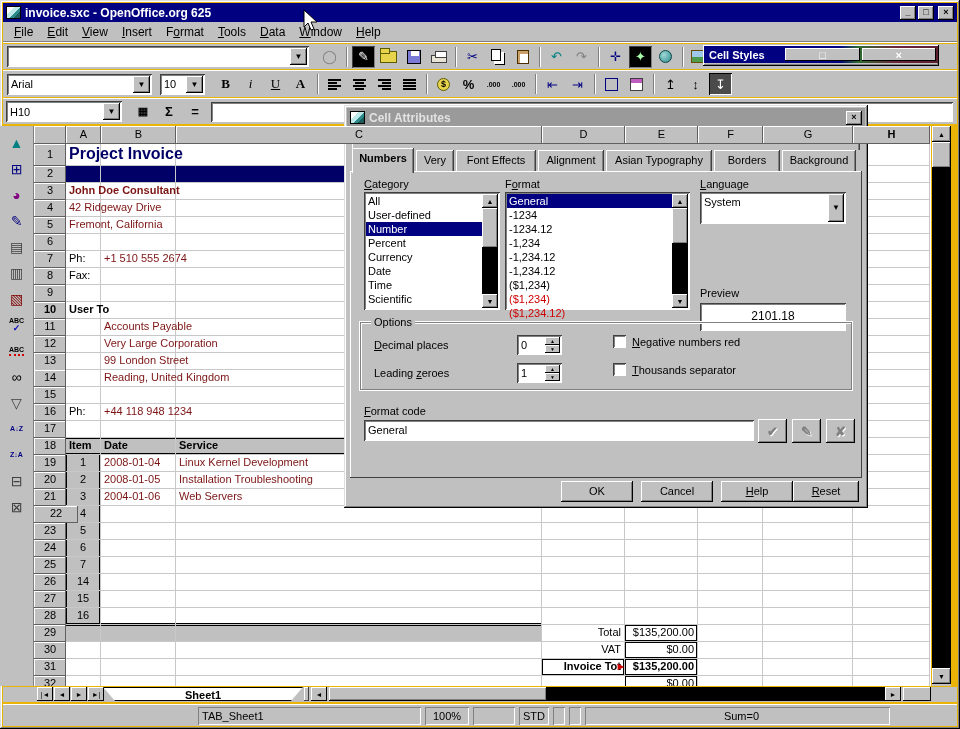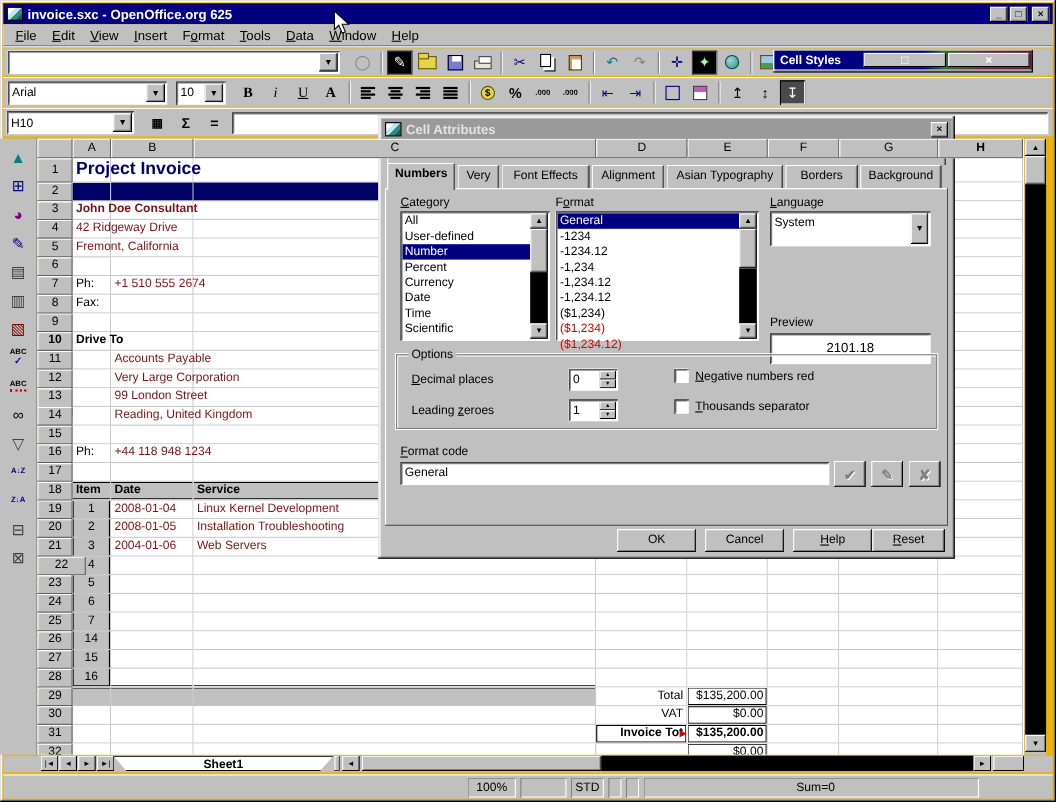--- a/index.html
+++ b/index.html
@@ -401,21 +401,21 @@
       <div class="ghdr" style="left: 0px; top: 159px; width: 32px; height: 17px; line-height: 15px;">9</div>
       <div class="gcell" style="left: 32px; top: 159px; width: 35px; height: 17px; line-height: 15px;"></div>
       <div class="gcell" style="left: 67px; top: 159px; width: 75px; height: 17px; line-height: 15px;"></div>
       <div class="gcell" style="left: 142px; top: 159px; width: 366px; height: 17px; line-height: 15px;"></div>
       <div class="gcell" style="left: 508px; top: 159px; width: 83px; height: 17px; line-height: 15px;"></div>
       <div class="gcell" style="left: 591px; top: 159px; width: 73px; height: 17px; line-height: 15px;"></div>
       <div class="gcell" style="left: 664px; top: 159px; width: 65px; height: 17px; line-height: 15px;"></div>
       <div class="gcell" style="left: 729px; top: 159px; width: 90px; height: 17px; line-height: 15px;"></div>
       <div class="gcell" style="left: 819px; top: 159px; width: 77px; height: 17px; line-height: 15px;"></div>
       <div class="ghdr" style="left: 0px; top: 176px; width: 32px; height: 17px; line-height: 15px; font-weight: bold;">10</div>
-      <div class="gcell c-bold ovf" style="left: 32px; top: 176px; width: 35px; height: 17px; line-height: 15px;">Drive To</div>
+      <div class="gcell c-bold ovf" style="left: 32px; top: 176px; width: 35px; height: 17px; line-height: 15px;">User To</div>
       <div class="gcell" style="left: 67px; top: 176px; width: 75px; height: 17px; line-height: 15px;"></div>
       <div class="gcell" style="left: 142px; top: 176px; width: 366px; height: 17px; line-height: 15px;"></div>
       <div class="gcell" style="left: 508px; top: 176px; width: 83px; height: 17px; line-height: 15px;"></div>
       <div class="gcell" style="left: 591px; top: 176px; width: 73px; height: 17px; line-height: 15px;"></div>
       <div class="gcell" style="left: 664px; top: 176px; width: 65px; height: 17px; line-height: 15px;"></div>
       <div class="gcell" style="left: 729px; top: 176px; width: 90px; height: 17px; line-height: 15px;"></div>
       <div class="gcell" style="left: 819px; top: 176px; width: 77px; height: 17px; line-height: 15px;"></div>
       <div class="ghdr" style="left: 0px; top: 193px; width: 32px; height: 17px; line-height: 15px;">11</div>
       <div class="gcell" style="left: 32px; top: 193px; width: 35px; height: 17px; line-height: 15px;"></div>
       <div class="gcell c-maroon ovf" style="left: 67px; top: 193px; width: 75px; height: 17px; line-height: 15px;">Accounts Payable</div>
@@ -627,20 +627,21 @@
     <div id="sheettab">Sheet1</div>
     <span id="tabsplit"></span>
     <span class="navbtn" style="left:308px;">◄</span>
     <span class="sthumb" style="left:326px;top:0;width:218px;height:14px;"></span>
     <span class="strack" style="left:544px;top:0;width:338px;height:14px;"></span>
     <span class="navbtn" style="left:882px;">►</span>
     <span class="navbtn" style="left:900px;width:28px;"></span>
   </div>
 
   <div id="statusbar">
+      <span class="spanel" style="left: 195px; width: 223px; text-align: left;">TAB_Sheet1</span>
       <span class="spanel" style="left: 422px; width: 44px; text-align: center;">100%</span>
       <span class="spanel" style="left: 470px; width: 42px; text-align: center;"></span>
       <span class="spanel" style="left: 516px; width: 30px; text-align: center;">STD</span>
       <span class="spanel" style="left: 550px; width: 12px; text-align: center;"></span>
       <span class="spanel" style="left: 566px; width: 12px; text-align: center;"></span>
       <span class="spanel" style="left: 582px; width: 305px; text-align: center; padding-left: 12px;">Sum=0</span>
     </div>
 
   <div id="dialog">
     <div id="dlgtitle">

